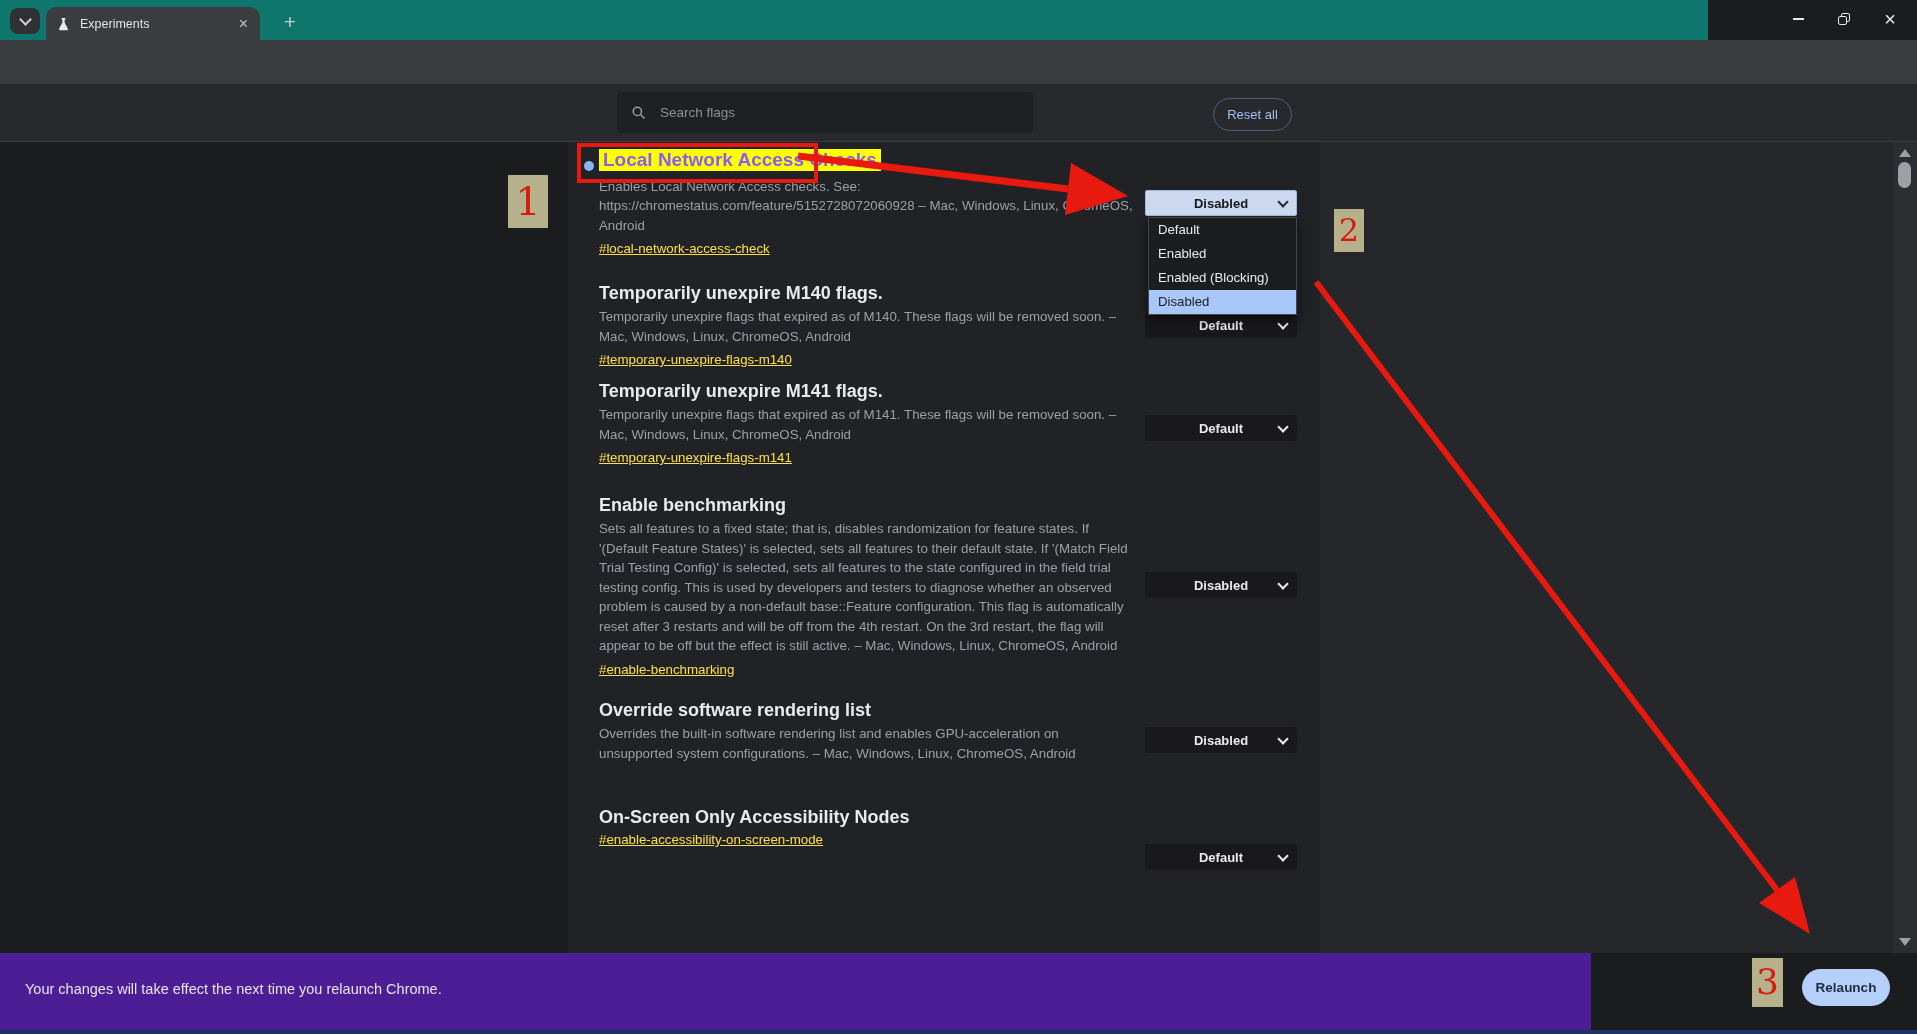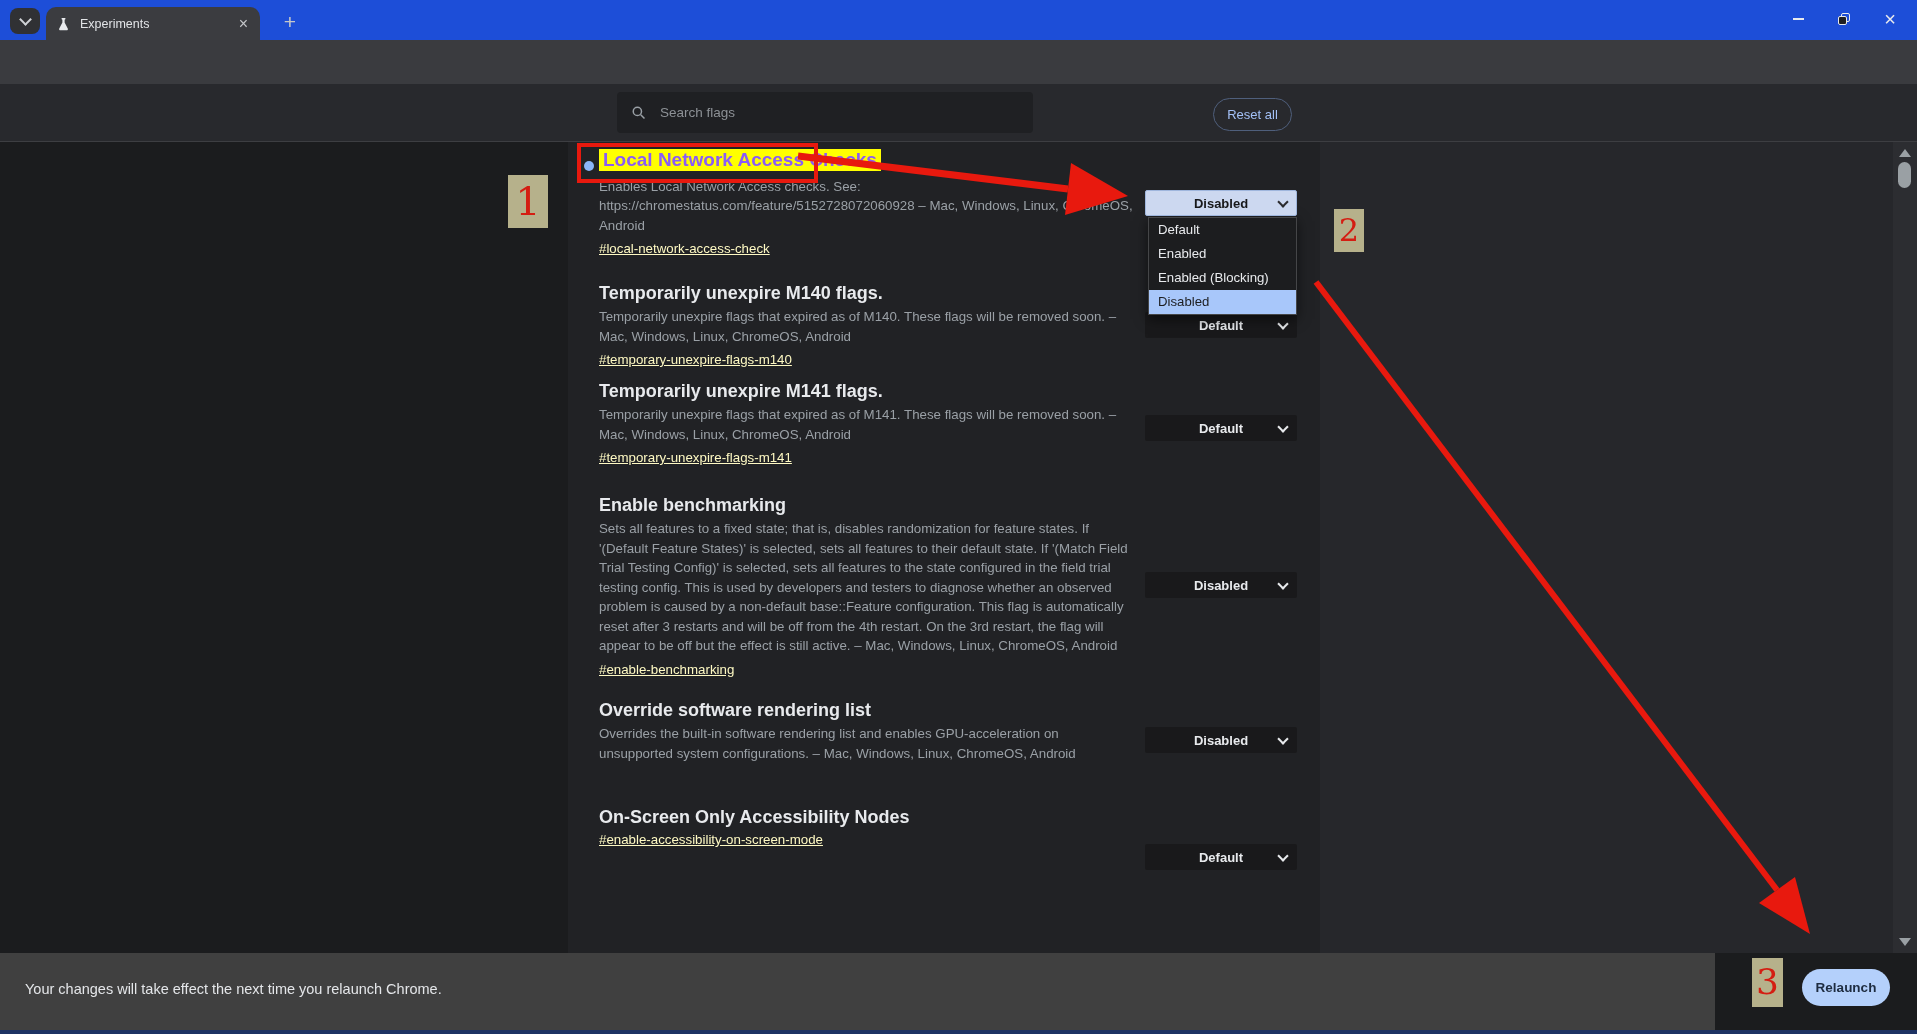--- a/index.html
+++ b/index.html
@@ -1,20 +1,20 @@
 <!DOCTYPE html>
 <html><head>
 <meta charset="utf-8">
 <style>
   html,body{margin:0;padding:0;}
   body{width:1917px;height:1034px;position:relative;overflow:hidden;background:#1b1c1e;
        font-family:"Liberation Sans",sans-serif;-webkit-font-smoothing:antialiased;}
 
   
-  .titlebar{position:absolute;left:0;top:0;width:1917px;height:40px;background:#1d4ed8;}
+  .titlebar{position:absolute;left:0;top:0;width:1708px;height:40px;background:#0f766e;}
   .tabsearch{position:absolute;left:10px;top:8px;width:30px;height:26px;border-radius:8px;
              background:#303134;display:flex;align-items:center;justify-content:center;}
   .chev{display:inline-block;width:7px;height:7px;border-right:2px solid #cfd2d6;
         border-bottom:2px solid #cfd2d6;transform:rotate(45deg);margin-top:-4px;}
   .tab{position:absolute;left:46px;top:7px;width:214px;height:33px;background:#3b3c40;
        border-radius:10px 10px 0 0;display:flex;align-items:center;padding:0 10px;box-sizing:border-box;}
   .tab-title{color:#e2e4e7;font-size:12.5px;margin-left:9px;flex:1;white-space:nowrap;overflow:hidden;}
   .tab-close{color:#c5c7ca;font-size:16px;line-height:16px;padding:0 2px;}
   .newtab{position:absolute;left:276px;top:9px;width:28px;height:26px;color:#c5c7ca;font-size:21px;
           display:flex;align-items:center;justify-content:center;}
@@ -61,21 +61,21 @@
          border-left:6px solid transparent;border-right:6px solid transparent;border-bottom:8px solid #9aa0a4;}
   .sb-down{position:absolute;left:1899px;top:938px;width:0;height:0;
          border-left:6px solid transparent;border-right:6px solid transparent;border-top:8px solid #9aa0a4;}
   .sb-thumb{position:absolute;left:1898px;top:162px;width:13px;height:26px;border-radius:7px;background:#9aa0a4;}
 
   
   .flag{position:absolute;left:599px;width:537px;color:#9aa0a6;font-size:13.3px;line-height:19.5px;}
   .flag .t{color:#e8eaed;font-weight:bold;font-size:18px;line-height:17px;}
   .flag .d{margin-top:5px;}
   .flag .l{margin-top:4px;}
-  .flag a{color:#fef9c3;text-decoration:underline;}
+  .flag a{color:#fde047;text-decoration:underline;}
   .bullet{position:absolute;left:584px;top:161px;width:10px;height:10px;border-radius:50%;background:#8ab4f8;}
   .t-hl{display:inline-block;background:#ffff00;color:#8b5cf6;font-weight:bold;font-size:19px;
         line-height:16px;padding:3px 4px;}
   .f1{top:149px;} .f2{top:285px;} .f3{top:383px;} .f4{top:497px;} .f5{top:702px;} .f6{top:809px;} .f7{top:952px;margin-left:36px;}
 
   
   .sel{position:absolute;left:1145px;width:152px;height:26px;background:#19191b;color:#e8eaed;
        font-size:13px;font-weight:bold;display:flex;align-items:center;justify-content:center;border-radius:2px;}
   .sel .cv{position:absolute;right:10px;width:6px;height:6px;border-right:2px solid #e8eaed;
            border-bottom:2px solid #e8eaed;transform:rotate(45deg);margin-top:-3px;}
@@ -84,21 +84,21 @@
             font-weight:bold;font-size:13px;display:flex;align-items:center;justify-content:center;
             border:1px solid #9fb6dd;box-sizing:border-box;border-radius:2px;z-index:41;}
   .sel-open .cv{position:absolute;right:9px;width:6px;height:6px;border-right:2px solid #2a2b2e;
                 border-bottom:2px solid #2a2b2e;transform:rotate(45deg);margin-top:-3px;}
   .menu{position:absolute;left:1148px;top:217px;width:147px;background:#1c1d1f;border:1px solid #454648;
         box-shadow:0 4px 12px rgba(0,0,0,.55);z-index:40;}
   .opt{height:24px;line-height:24px;padding-left:9px;color:#e8eaed;font-size:13.2px;}
   .opt.hl{background:#a8c7fa;color:#1c1d1f;}
 
   
-  .infobar{position:absolute;left:0;top:953px;width:1715px;height:77px;background:#404040;z-index:30;}
+  .infobar{position:absolute;left:0;top:953px;width:1591px;height:77px;background:#4c1d95;z-index:30;}
   .infomsg{position:absolute;left:25px;top:28px;color:#e4e6e9;font-size:14.5px;}
   .relaunch{position:absolute;left:1802px;top:16px;width:88px;height:37px;border-radius:19px;background:#b4d0fb;
             color:#1e2c40;font-size:13.5px;font-weight:bold;display:flex;align-items:center;justify-content:center;}
   .taskstrip{position:absolute;left:0;top:1030px;width:1917px;height:4px;background:#1d3263;z-index:31;}
 
   
   .ann-box{position:absolute;left:577px;top:143px;width:241px;height:40px;border:4px solid #e8190e;
            box-sizing:border-box;z-index:50;}
   .arrows{position:absolute;left:0;top:0;width:1917px;height:1034px;z-index:50;pointer-events:none;}
   .lbl{position:absolute;background:#b6b18b;color:#d41d12;font-family:"DejaVu Serif",serif;

